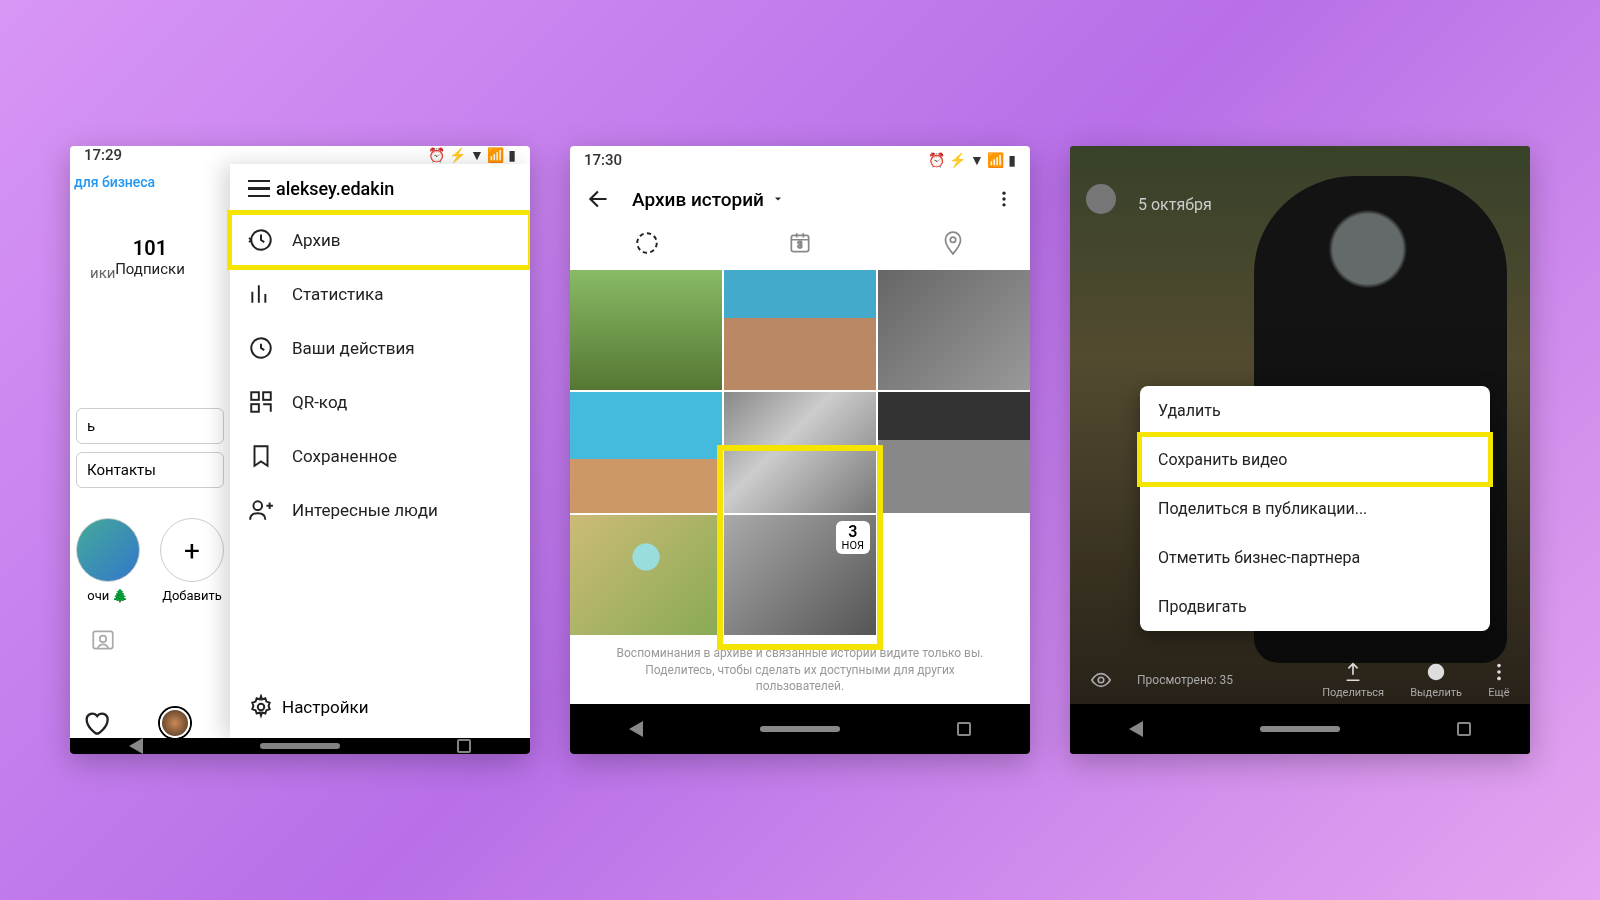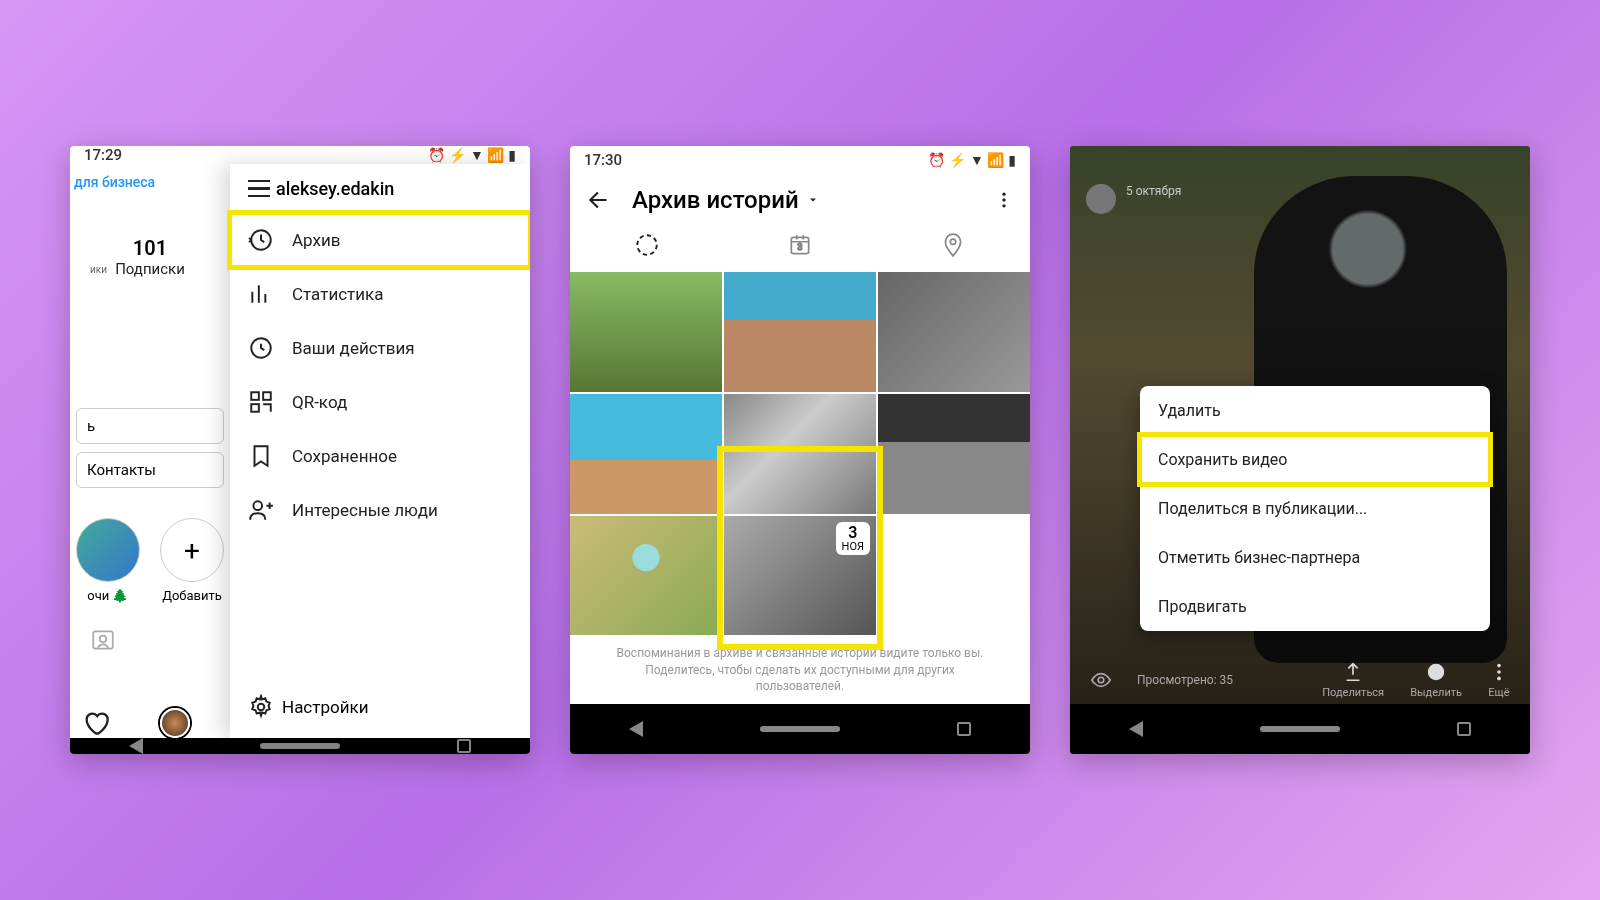--- a/index.html
+++ b/index.html
@@ -28,21 +28,21 @@
   border-bottom: 8px solid transparent; border-right: 14px solid #888; }
 .nav-bar .sq { width: 14px; height: 14px; border: 2px solid #888; border-radius: 2px; }
 
 
 .p1-body { flex: 1; display: flex; position: relative; }
 .p1-left { width: 160px; background: #fff; display: flex; flex-direction: column; }
 .p1-biz { color: #2196f3; font-size: 14px; font-weight: 500; padding: 10px 4px 0 4px; }
 .p1-stats { margin-top: 46px; text-align: center; }
 .p1-stats .n { font-size: 20px; font-weight: 600; }
 .p1-stats .l { font-size: 15px; color: #222; }
-.p1-stats .l2 { font-size: 10px; color: #666; margin-top: -2px; }
+.p1-stats .l2 { font-size: 15px; color: #666; margin-top: -2px; }
 .p1-btns { margin-top: 130px; padding: 0 6px; display: flex; flex-direction: column; gap: 8px; }
 .p1-btn { border: 1px solid #ccc; border-radius: 6px; padding: 8px 10px; font-size: 15px; background: #fff; text-align: left; }
 .p1-highlights { margin-top: 30px; display: flex; gap: 20px; padding-left: 6px; }
 .hl { display: flex; flex-direction: column; align-items: center; gap: 6px; font-size: 13px; }
 .hl .c { width: 64px; height: 64px; border-radius: 50%; border: 1px solid #ccc; display: flex; align-items: center; justify-content: center; font-size: 28px; }
 .hl .c.img { background: linear-gradient(135deg,#4a9,#37c); }
 .p1-tag { margin-top: 24px; padding-left: 20px; color: #999; font-size: 22px; }
 .p1-like { margin-top: 50px; padding-left: 12px; font-size: 28px; display:flex; gap:50px; align-items:center;}
 .p1-like .av{width:30px;height:30px;border-radius:50%;background:radial-gradient(circle,#c85,#432);border:2px solid #fff;box-shadow:0 0 0 2px #000;}
 .p1-right {
@@ -53,21 +53,21 @@
 .burger { display: flex; flex-direction: column; gap: 5px; }
 .burger span { width: 22px; height: 2.5px; background: #222; }
 .p1-user { font-size: 18px; font-weight: 500; }
 .menu-item { display: flex; align-items: center; gap: 18px; padding: 14px 18px; font-size: 17px; color: #222; position: relative; }
 .menu-item svg { width: 26px; height: 26px; flex-shrink: 0; }
 .menu-item.hl-box { outline: 5px solid #f5e400; outline-offset: -2px; }
 .settings-row { margin-top: auto; padding: 18px; display: flex; align-items: center; gap: 8px; font-size: 17px; }
 
 
 .p2-head { display: flex; align-items: center; gap: 20px; padding: 12px 16px; }
-.p2-title { font-size: 24px; font-weight: 500; flex: 1; display: flex; align-items: center; gap: 8px; }
+.p2-title { font-size: 19px; font-weight: 500; flex: 1; display: flex; align-items: center; gap: 8px; }
 .p2-tabs { display: flex; justify-content: space-around; padding: 6px 0 14px 0; }
 .p2-tabs svg { width: 26px; height: 26px; }
 .p2-grid { flex: 1; display: grid; grid-template-columns: repeat(3,1fr); gap: 2px; position: relative; }
 .tile { background: #888; position: relative; }
 .tile.bw { filter: grayscale(1); }
 .t1 { background: linear-gradient(#8b6,#573); }
 .t2 { background: linear-gradient(#4ac 40%,#b86 40%); }
 .t3 { background: linear-gradient(135deg,#666,#999); }
 .t4 { background: linear-gradient(#4bd 55%,#c96 55%); }
 .t5 { background: linear-gradient(135deg,#888,#ccc 40%,#777); }
@@ -78,21 +78,21 @@
 .date-badge { position: absolute; top: 6px; right: 6px; background: #fff; border-radius: 6px; padding: 3px 6px; font-size: 11px; text-align: center; line-height: 1; }
 .date-badge .d { font-size: 16px; font-weight: 600; }
 .p2-hl { position: absolute; border: 6px solid #f5e400; pointer-events: none; }
 .p2-foot { padding: 10px 30px; font-size: 12px; color: #999; text-align: center; line-height: 1.35; }
 
 
 .p3 { background: #000; }
 .p3 .story { position: absolute; inset: 0; background: linear-gradient(180deg,#7a935c 0%,#b7a66a 35%,#4a3d2f 100%); }
 .p3 .person{position:absolute;left:40%;top:5%;width:55%;height:80%;background:radial-gradient(circle at 45% 15%,#dde8e8 8%,transparent 9%),linear-gradient(180deg,#2a2a2a 30%,#1a1a1a);border-radius:40% 40% 10% 10%/20% 20% 5% 5%;}
 .p3 .dark { position: absolute; inset: 0; background: rgba(0,0,0,.55); }
-.p3-top { position: absolute; top: 38px; left: 16px; display: flex; align-items: flex-start; gap: 10px; color: #ccc; font-size: 12px; }
+.p3-top { position: absolute; top: 38px; left: 16px; display: flex; align-items: flex-end; gap: 22px; color: #ccc; font-size: 16px; }
 .p3-top .av { width: 30px; height: 30px; border-radius: 50%; background: #777; }
 .p3-menu {
   position: absolute; left: 70px; right: 40px; top: 240px; background: #fff;
   border-radius: 8px; display: flex; flex-direction: column; box-shadow: 0 6px 20px rgba(0,0,0,.4);
 }
 .p3-menu .mi { padding: 15px 18px; font-size: 16px; color: #222; }
 .p3-menu .mi.hl3 { outline: 5px solid #f5e400; outline-offset: -2px; }
 .p3-bot { position: absolute; bottom: 55px; left: 0; right: 0; display: flex; align-items: center; padding: 0 20px; color: #aaa; font-size: 12px; }
 .p3-bot .l { flex: 1; display: flex; align-items: center; gap: 25px; }
 .p3-bot .r { display: flex; gap: 26px; }

